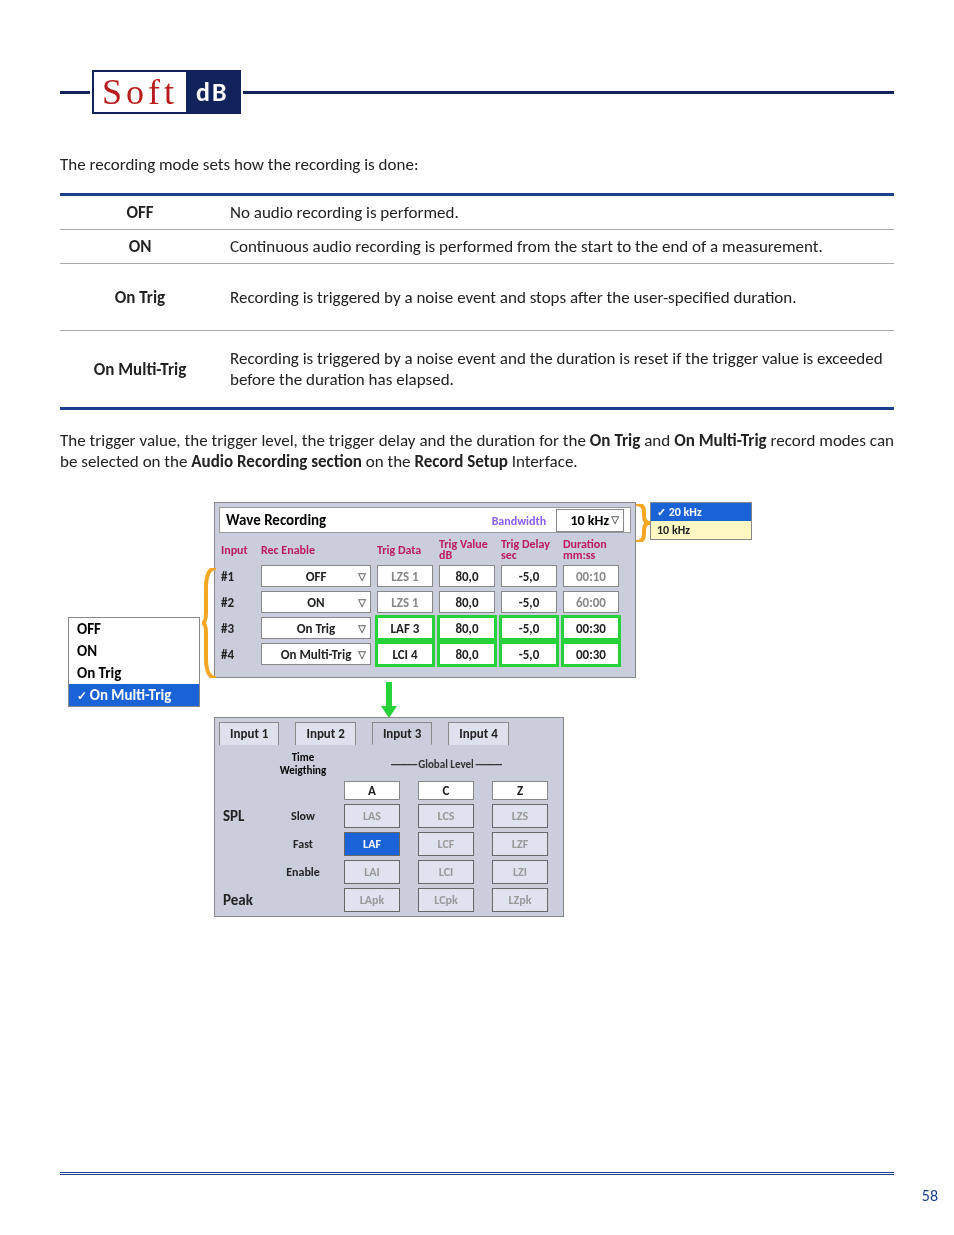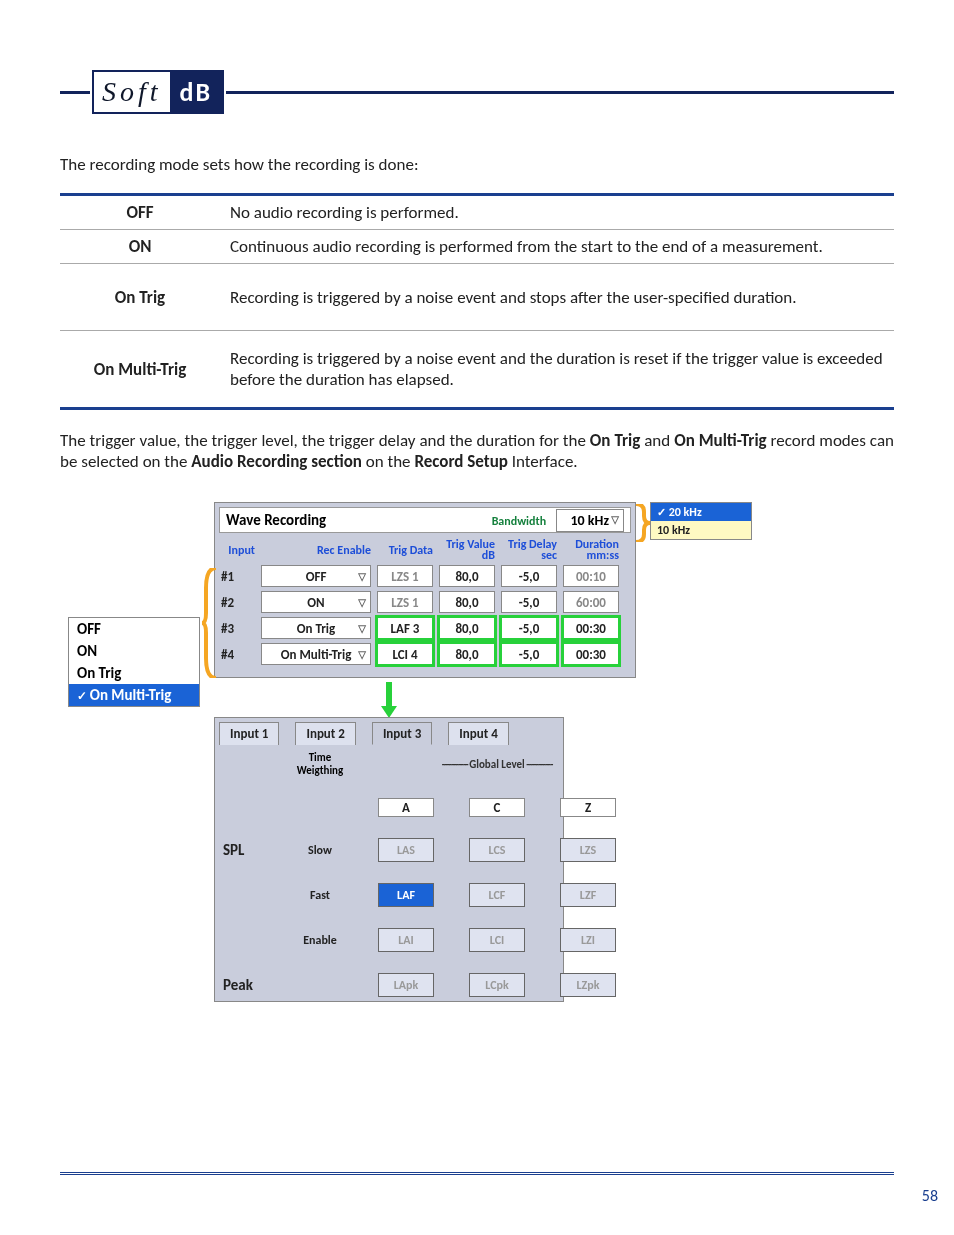--- a/index.html
+++ b/index.html
@@ -1,43 +1,43 @@
 <!DOCTYPE html>
 <html><head>
 <meta charset="utf-8">
 <style>
   body { margin:0; font-family: Calibri, Arial, sans-serif; background:#fff; color:#222; }
   .page { width:954px; height:1235px; position:relative; box-sizing:border-box; padding:70px 60px 40px 60px; }
   
   .logo-row { display:flex; align-items:center; margin-bottom:40px; }
   .logo-line-l { width:30px; height:0; border-top:2px solid #12235b; border-bottom:1px solid #12235b; margin-right:2px;}
   .logo-box { border:2px solid #12235b; display:flex; align-items:center; height:40px; }
-  .logo-soft { color:#0f172a; font-size:28px; letter-spacing:4px; padding:0 8px; font-family: Georgia, serif; font-style: italic; }
+  .logo-soft { color:#b91c1c; font-size:36px; letter-spacing:4px; padding:0 8px; font-family: Georgia, serif; }
   .logo-db { background:#12235b; color:#fff; font-size:26px; font-weight:bold; padding:0 10px; height:100%; display:flex; align-items:center; letter-spacing:2px;}
   .logo-line-r { flex:1; height:0; border-top:2px solid #12235b; border-bottom:1px solid #12235b; margin-left:2px; }
   
   .intro { font-size:17px; margin-bottom:18px; }
   
   table.def { border-collapse:collapse; width:100%; font-size:17px; }
   table.def tr:first-child td { border-top:3px solid #1a3f8f; }
   table.def tr:last-child td { border-bottom:3px solid #1a3f8f; }
   table.def td { border-bottom:1px solid #aaa; padding:6px 10px; vertical-align:middle; }
   table.def td.k { width:140px; text-align:center; font-weight:bold; }
   .para { font-size:17px; margin:20px 0 30px 0; text-align:justify; }
   .para b { font-weight:bold; }
   
   .fig { position:relative; height:520px; }
   .panel-wave { position:absolute; left:154px; top:0; width:420px; background:#c9cddc; border:1px solid #888; padding-bottom:6px;}
   .pw-title { background:#fff; border:1px solid #999; margin:4px; padding:3px 6px; font-weight:bold; color:#000; font-size:15px; display:flex; justify-content:space-between; align-items:center;}
-  .pw-title .bw-lbl { font-weight:bold; font-size:12px; color:#15803d;}
+  .pw-title .bw-lbl { font-weight:bold; font-size:12px; color:#8b5cf6;}
   .pw-title .bw-val { background:#fff; border:1px solid #888; padding:2px 14px; font-size:14px; font-weight:bold; margin-left:6px; position:relative;}
   .pw-title .bw-val .dd-ic { position:absolute; right:4px; top:3px; font-size:10px; color:#666;}
   .pw-body { padding:2px 6px; }
   .pw-head, .pw-row { display:grid; grid-template-columns:34px 110px 56px 56px 56px 56px; gap:6px; align-items:center; font-size:12px;}
-  .pw-head { color:#1d4ed8; font-weight:bold; text-align:right; margin-bottom:2px;}
+  .pw-head { color:#be185d; font-weight:bold; text-align:left; margin-bottom:2px;}
   .pw-head .two-line { line-height:11px; }
   .pw-row { margin:4px 0; }
   .pw-row .lbl { font-weight:bold; font-size:13px;}
   .dd { background:#fff; border:1px solid #888; height:20px; display:flex; align-items:center; justify-content:center; font-weight:bold; font-size:13px; position:relative;}
   .dd .dd-ic { position:absolute; right:4px; font-size:10px; color:#666;}
   .cell { background:#fff; border:1px solid #888; height:20px; display:flex; align-items:center; justify-content:center; font-weight:bold; font-size:13px;}
   .cell.dim { color:#888; }
   .hl-green { outline:3px solid #27d13a; outline-offset:-1px;}
   
   .dd-list { position:absolute; left:8px; top:115px; width:130px; border:1px solid #888; background:#fff; font-size:15px;}
@@ -54,21 +54,21 @@
   .brace-r { position:absolute; left:576px; top:2px; width:14px; height:38px;}
   .brace-r svg { width:100%; height:100%;}
   
   .arrow-down { position:absolute; left:319px; top:180px; width:20px; height:36px; }
   .arrow-down svg { width:100%; height:100%; }
   
   .panel-spl { position:absolute; left:154px; top:215px; width:340px; background:#c9cddc; border:1px solid #888; padding:4px;}
   .tabs { display:flex; gap:16px; margin-bottom:6px;}
   .tabs div { background:#dde1ee; border:1px solid #888; border-bottom:none; padding:3px 10px; font-weight:bold; font-size:13px;}
   .tabs div.sel { background:#c9cddc; border-bottom:1px solid #c9cddc; }
-  .spl-grid { display:grid; grid-template-columns:50px 60px 70px 70px 70px; gap:21px; align-items:center; justify-items:center;}
+  .spl-grid { display:grid; grid-template-columns:50px 60px 70px 70px 70px; gap:4px; align-items:center; justify-items:center;}
   .spl-grid .hdr { font-size:11px; font-weight:bold; color:#000; text-align:center;}
   .spl-grid .row-lbl { font-weight:bold; font-size:15px; justify-self:start; padding-left:4px;}
   .spl-grid .tw { font-size:12px; font-weight:bold;}
   .btn { background:#dfe3f0; border:1px solid #666; width:54px; height:22px; display:flex; align-items:center; justify-content:center; font-size:12px; color:#fff; font-weight:bold;}
   .btn.on { background:#1a63d6; }
   .btn span { color:#fff; }
   .btn.off span { color:#999; }
   .glbl { grid-column:3 / span 3; font-size:11px; font-weight:bold; text-align:center; color:#333;}
   .glbl::before, .glbl::after { content:" ----------- "; letter-spacing:-1px;}
   .col-head { background:#fff; border:1px solid #888; width:54px; text-align:center; font-weight:bold; font-size:13px; padding:1px 0;}

